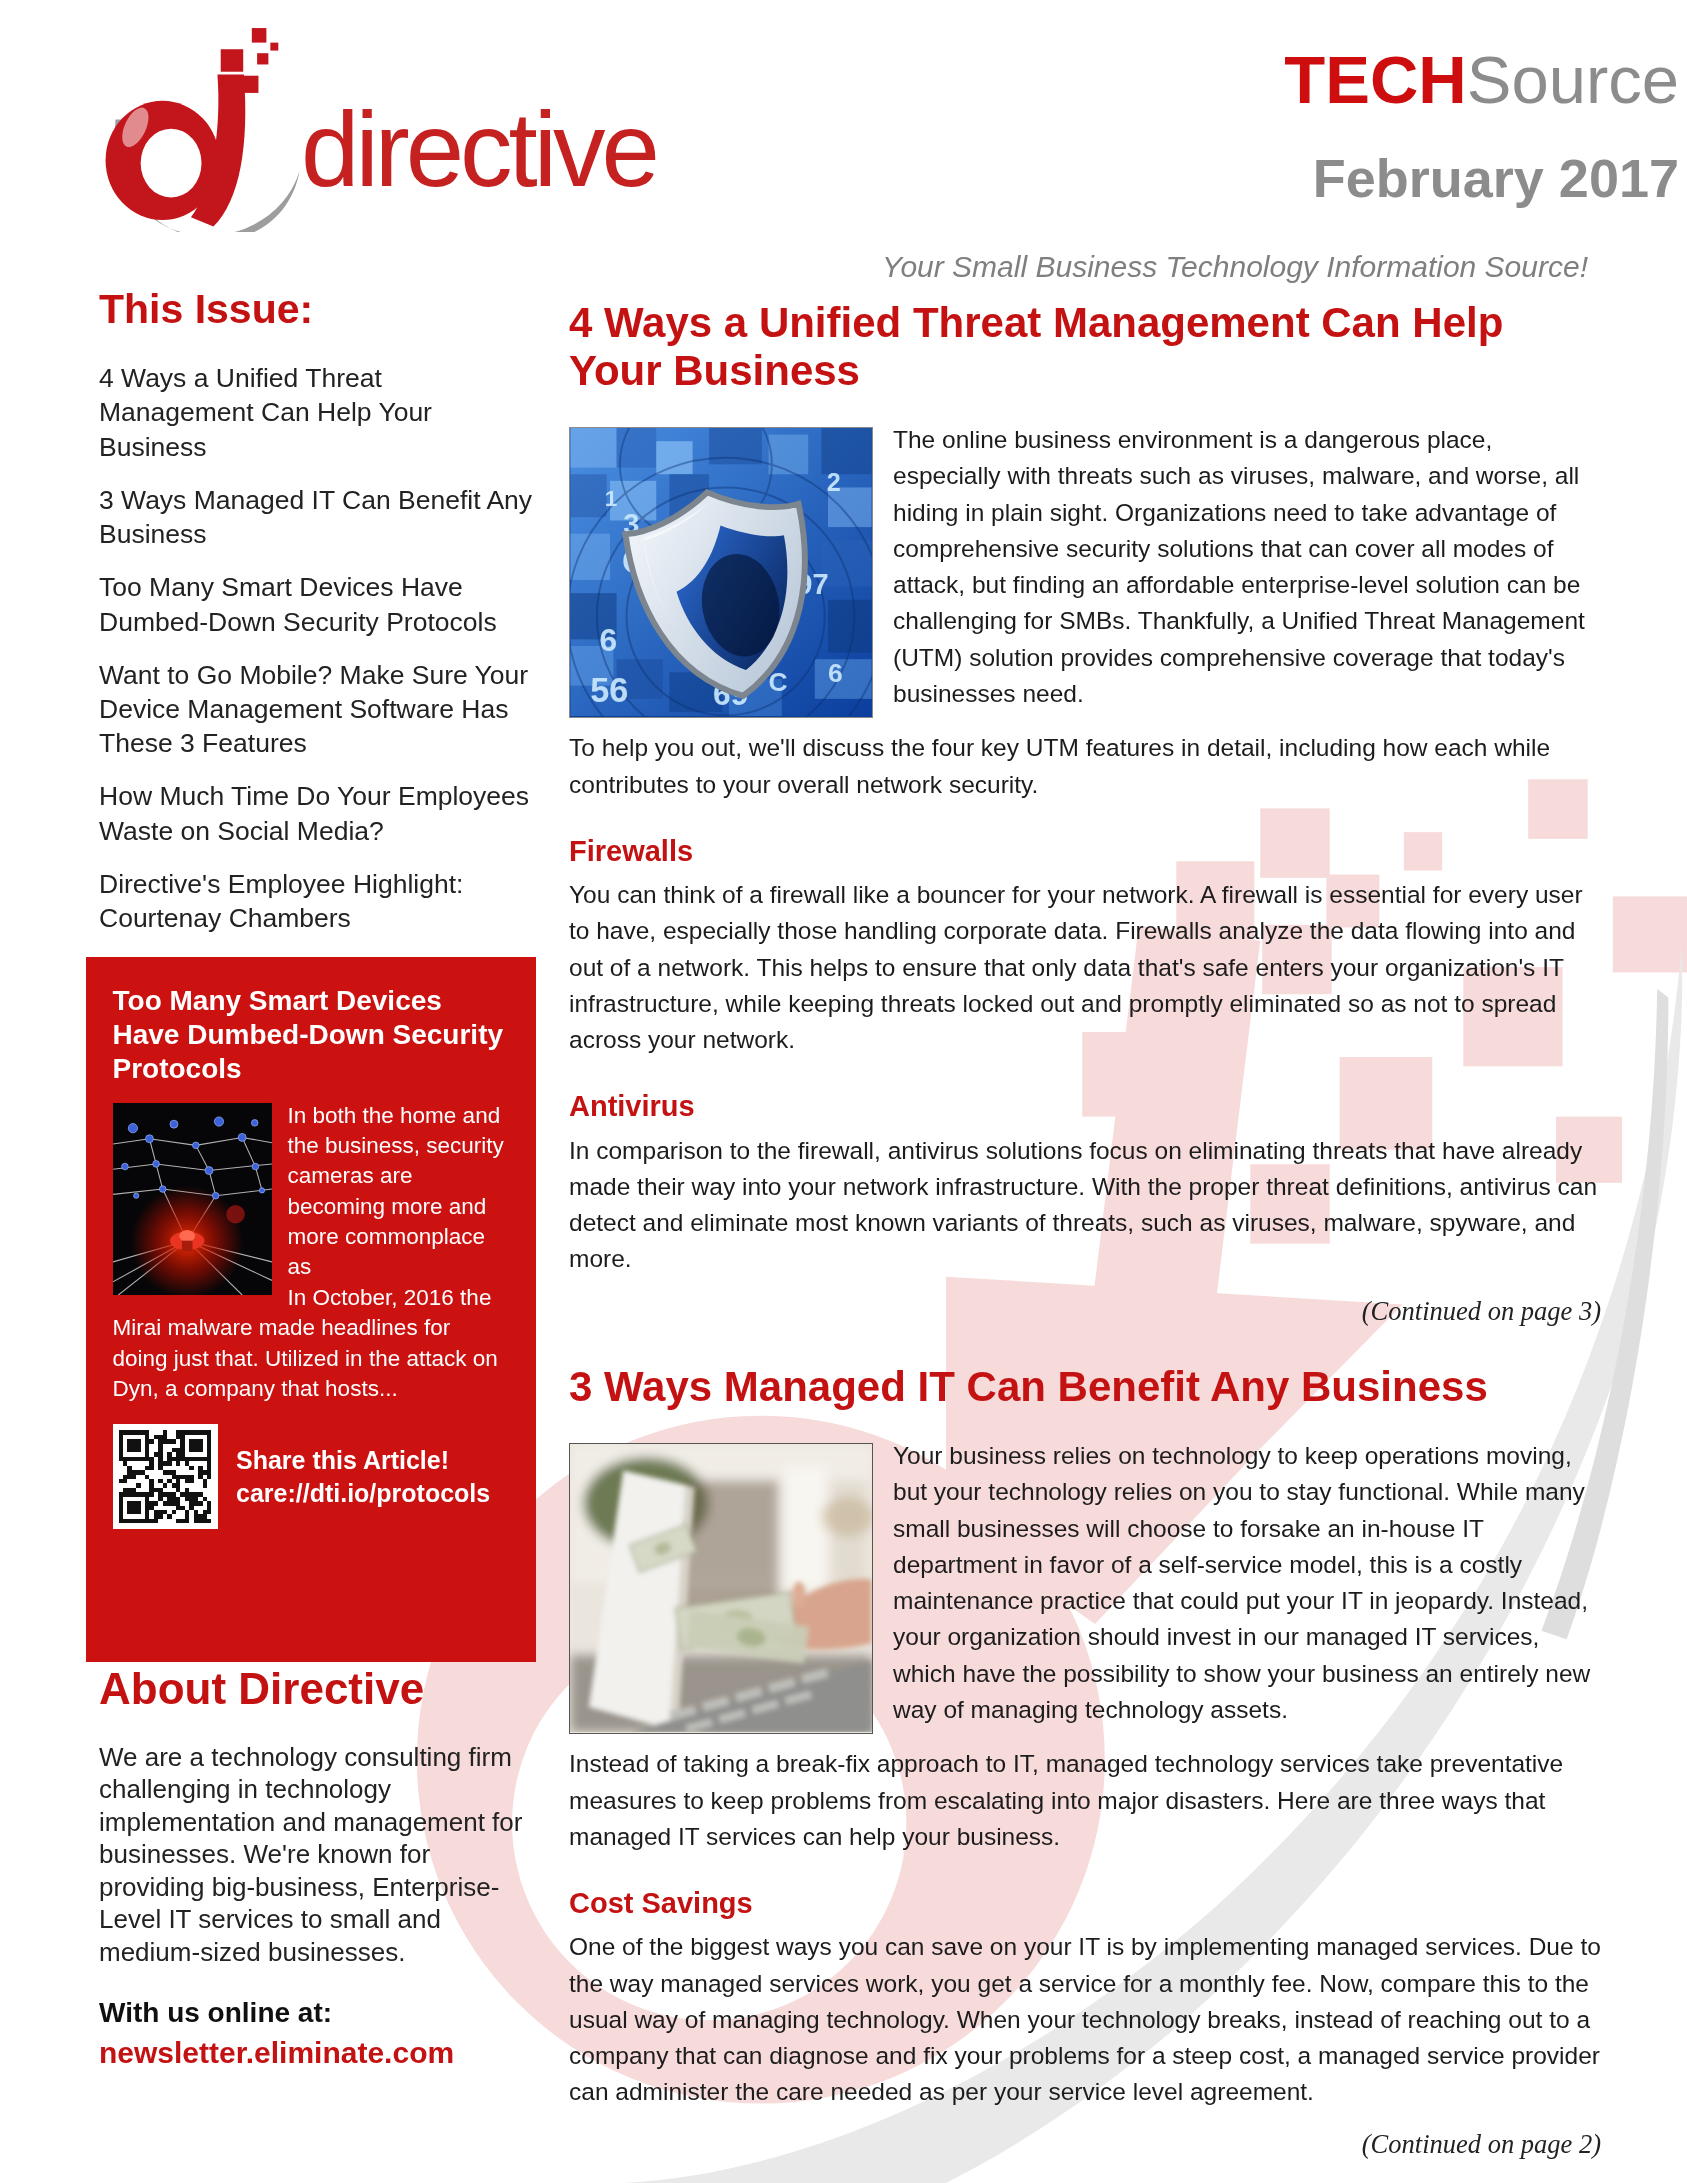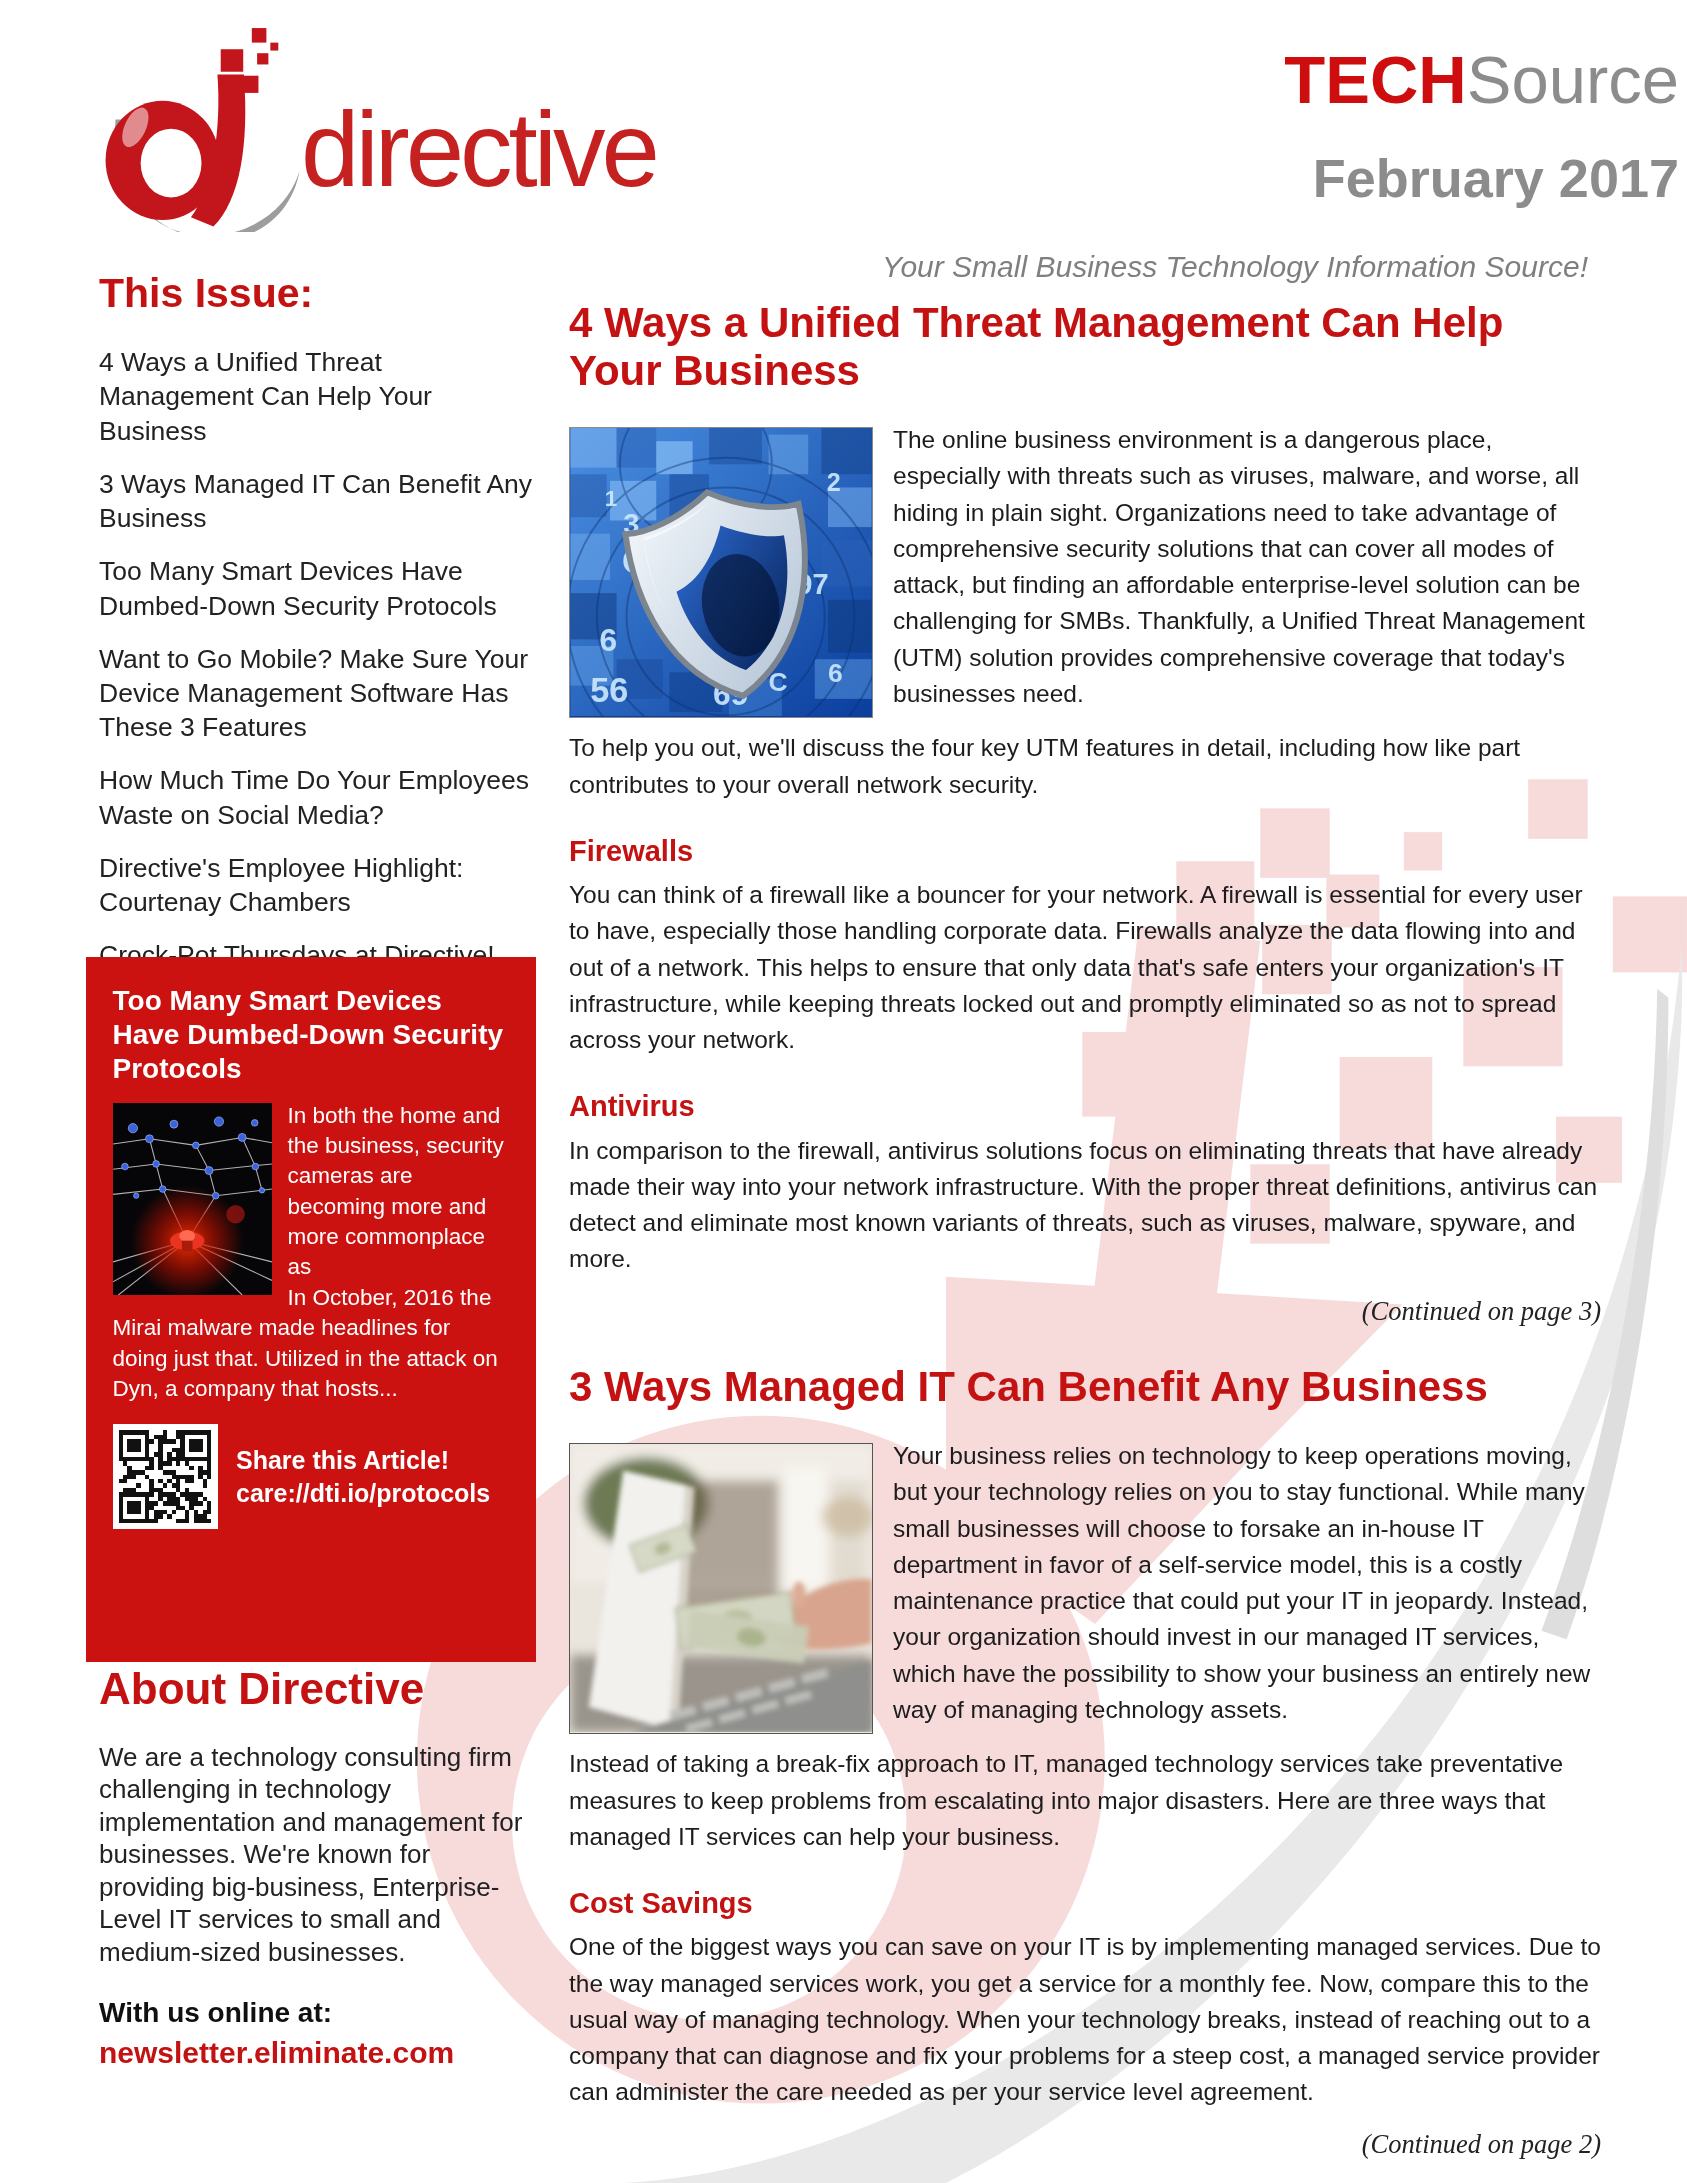--- a/index.html
+++ b/index.html
@@ -13,21 +13,21 @@
   .logo-text{font-size:105px;color:#c62121;letter-spacing:-4px;margin-left:-17px;line-height:1;
              padding-top:46px;}
   .masthead{right:8px;top:46px;text-align:right;}
   .mh-title{font-size:67px;line-height:1;}
   .mh-title .t-bold{color:#ce0e0e;font-weight:bold;}
   .mh-title .t-light{color:#8c8c8c;font-weight:normal;}
   .mh-date{margin-top:34px;font-size:54px;font-weight:bold;color:#8c8c8c;}
   .tagline{right:99px;top:250px;font-style:italic;font-size:30px;color:#7f7f7f;margin-left:6px;}
 
   
-  .sidebar{left:99px;top:270px;width:437px;}
+  .sidebar{left:99px;top:286px;width:437px;}
   .this-issue{color:#c41212;font-size:41px;font-weight:bold;margin:0 0 28px 0;}
   .issue-item{font-size:26.5px;line-height:1.3;margin-bottom:18.5px;color:#222;}
 
   .feature-box{left:86px;top:957px;width:450px;height:705px;background:#cc1111;color:#fff;
                padding:26.5px 26.5px 20px 26.5px;box-sizing:border-box;overflow:hidden;}
   .fb-title{font-weight:bold;font-size:28px;line-height:1.22;margin:0 0 14.6px 0;}
   .fb-img{float:left;width:159px;height:192px;margin:2.6px 16px 4px 0;background:#050507;}
   .fb-body{font-size:22.5px;line-height:1.35;margin:0;}
   .qr-row{display:flex;align-items:center;margin-top:20px;clear:both;}
   .qr{width:105px;height:105px;background:#fff;padding:6px;box-sizing:border-box;
@@ -489,21 +489,21 @@
         </g>
         <g transform="rotate(-10 235 255)">
           <path d="M235,95 C285,128 336,140 368,136 C372,240 340,356 235,408 C130,356 98,240 102,136 C134,140 185,128 235,95 Z" fill="url(#sFace)" stroke="#7d858e" stroke-width="9"></path>
           <path d="M246,148 C283,170 318,180 338,179 C339,250 315,332 246,370 C196,342 170,290 163,235 C200,225 228,190 246,148 Z" fill="url(#sIn)"></path>
           <ellipse cx="255" cy="272" rx="58" ry="78" fill="#02102e" opacity="0.6"></ellipse>
           <path d="M235,110 C200,130 160,142 128,146 C126,200 134,250 152,292 C130,240 124,185 128,150 C165,146 205,132 235,110 Z" fill="#ffffff" opacity="0.55"></path>
         </g>
       </svg>
     </div>
     <p class="body-p">The online business environment is a dangerous place, especially with threats such as viruses, malware, and worse, all hiding in plain sight. Organizations need to take advantage of comprehensive security solutions that can cover all modes of attack, but finding an affordable enterprise-level solution can be challenging for SMBs. Thankfully, a Unified Threat Management (UTM) solution provides comprehensive coverage that today's businesses need.</p>
-    <p class="body-p p-follow">To help you out, we'll discuss the four key UTM features in detail, including how like part contributes to your overall network security.</p>
+    <p class="body-p p-follow">To help you out, we'll discuss the four key UTM features in detail, including how each while contributes to your overall network security.</p>
 
     <h3 class="subhead">Firewalls</h3>
     <p class="body-p">You can think of a firewall like a bouncer for your network. A firewall is essential for every user to have, especially those handling corporate data. Firewalls analyze the data flowing into and out of a network. This helps to ensure that only data that's safe enters your organization's IT infrastructure, while keeping threats locked out and promptly eliminated so as not to spread across your network.</p>
 
     <h3 class="subhead">Antivirus</h3>
     <p class="body-p">In comparison to the firewall, antivirus solutions focus on eliminating threats that have already made their way into your network infrastructure. With the proper threat definitions, antivirus can detect and eliminate most known variants of threats, such as viruses, malware, spyware, and more.</p>
 
     <div class="continued">(Continued on page 3)</div>
 
     <h1 class="art-title art2-title">3 Ways Managed IT Can Benefit Any Business</h1>

